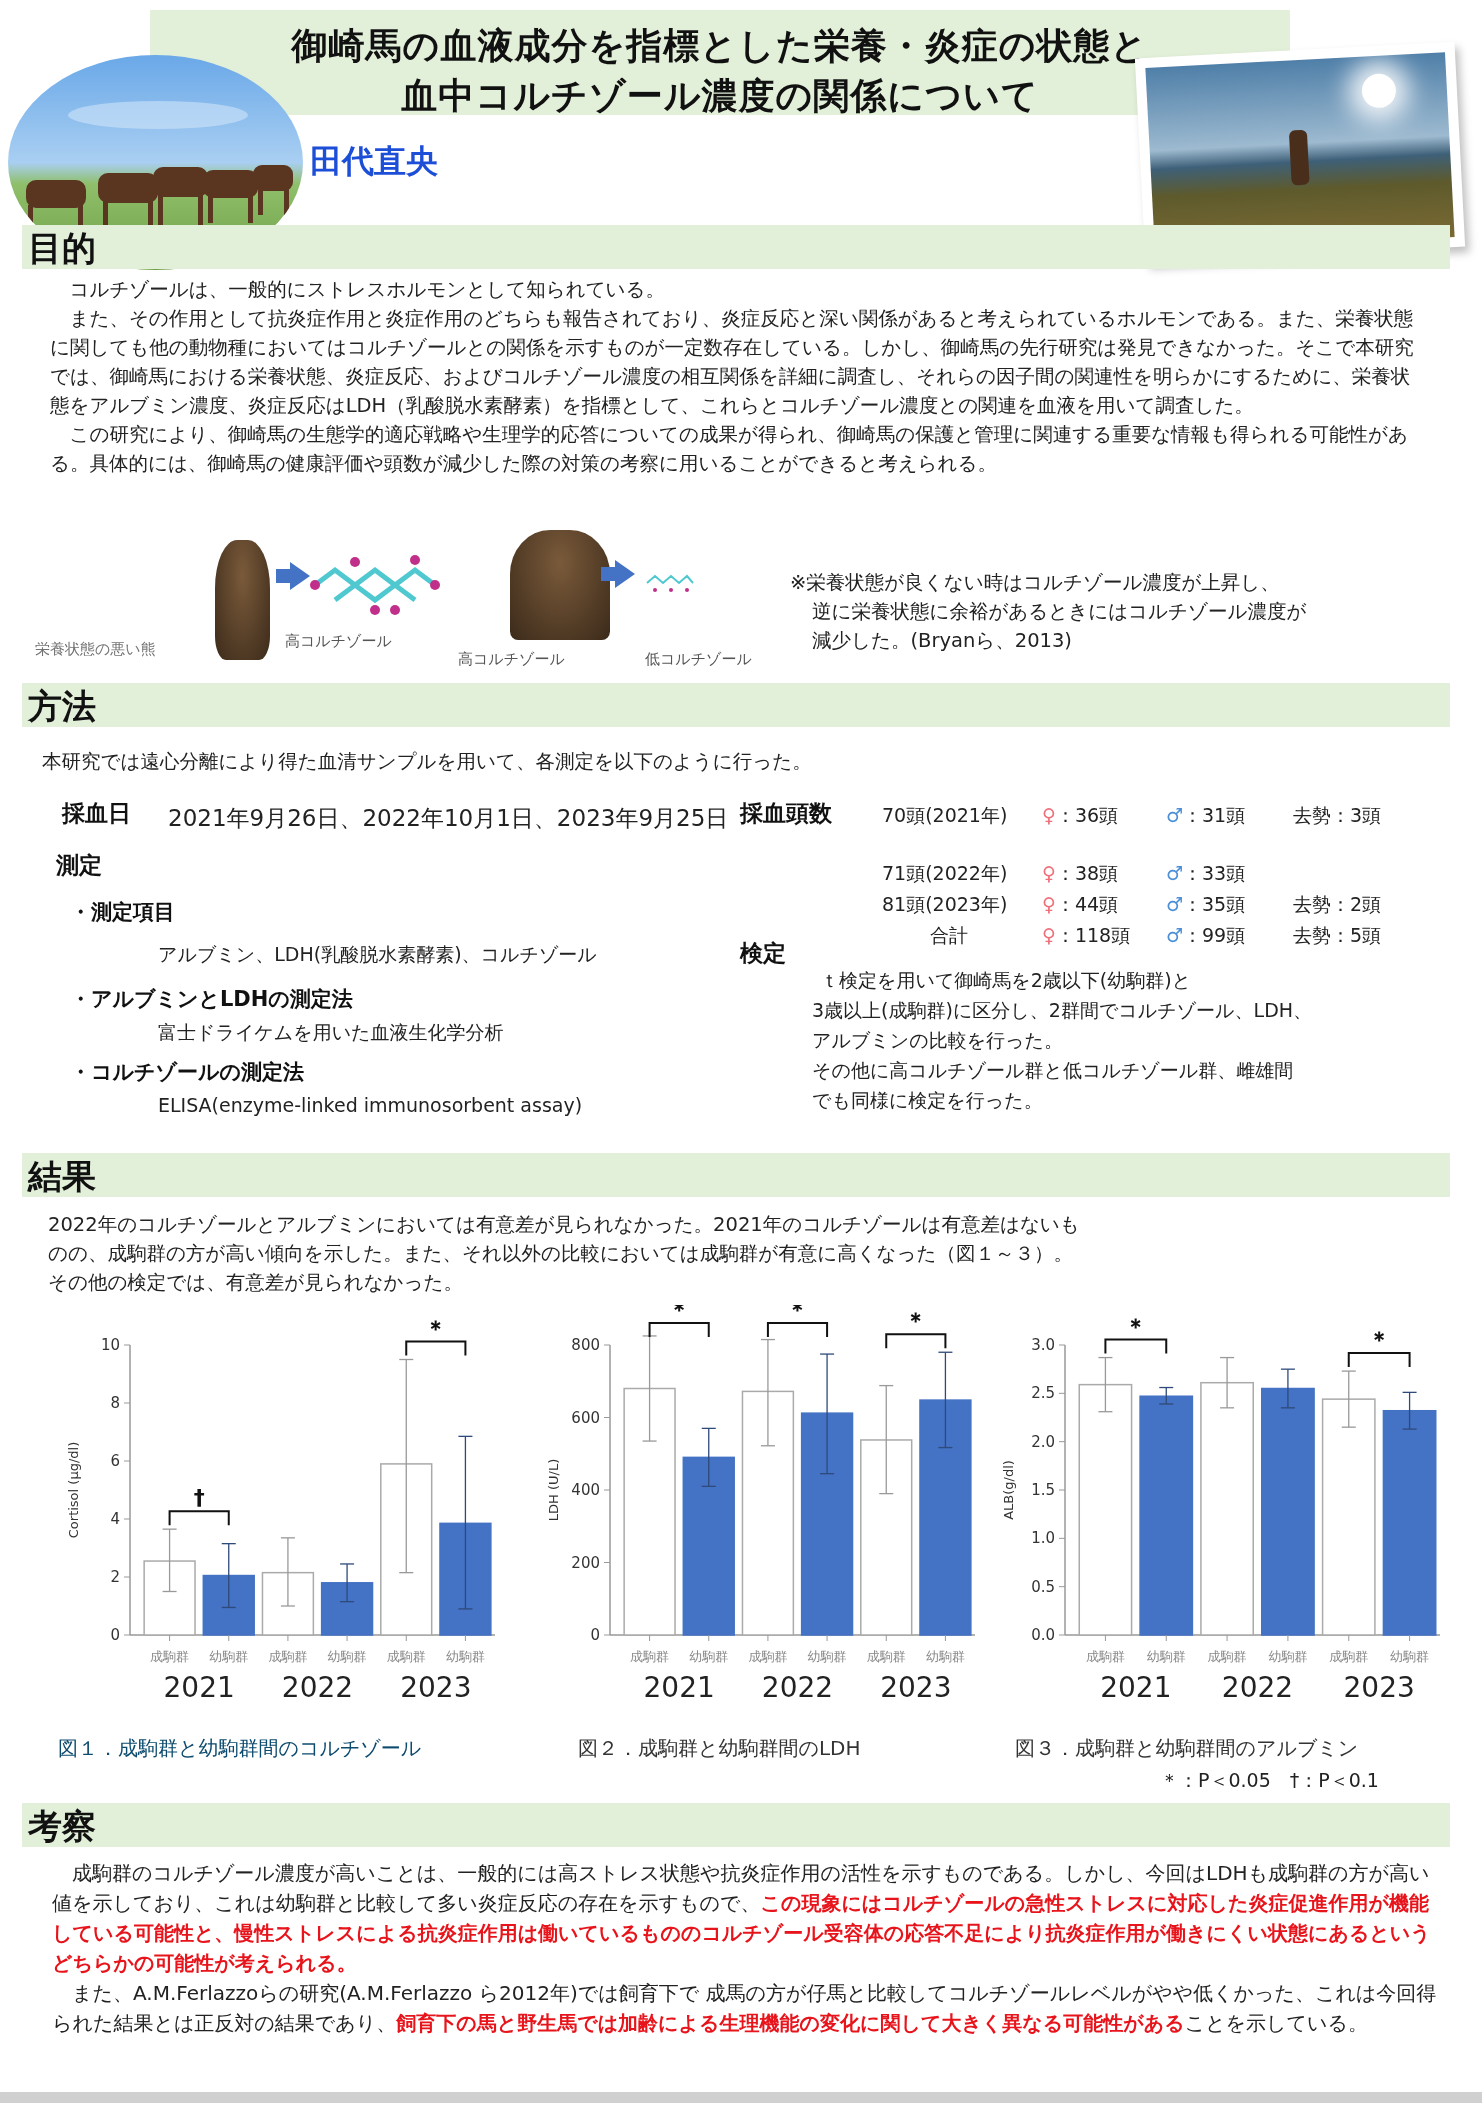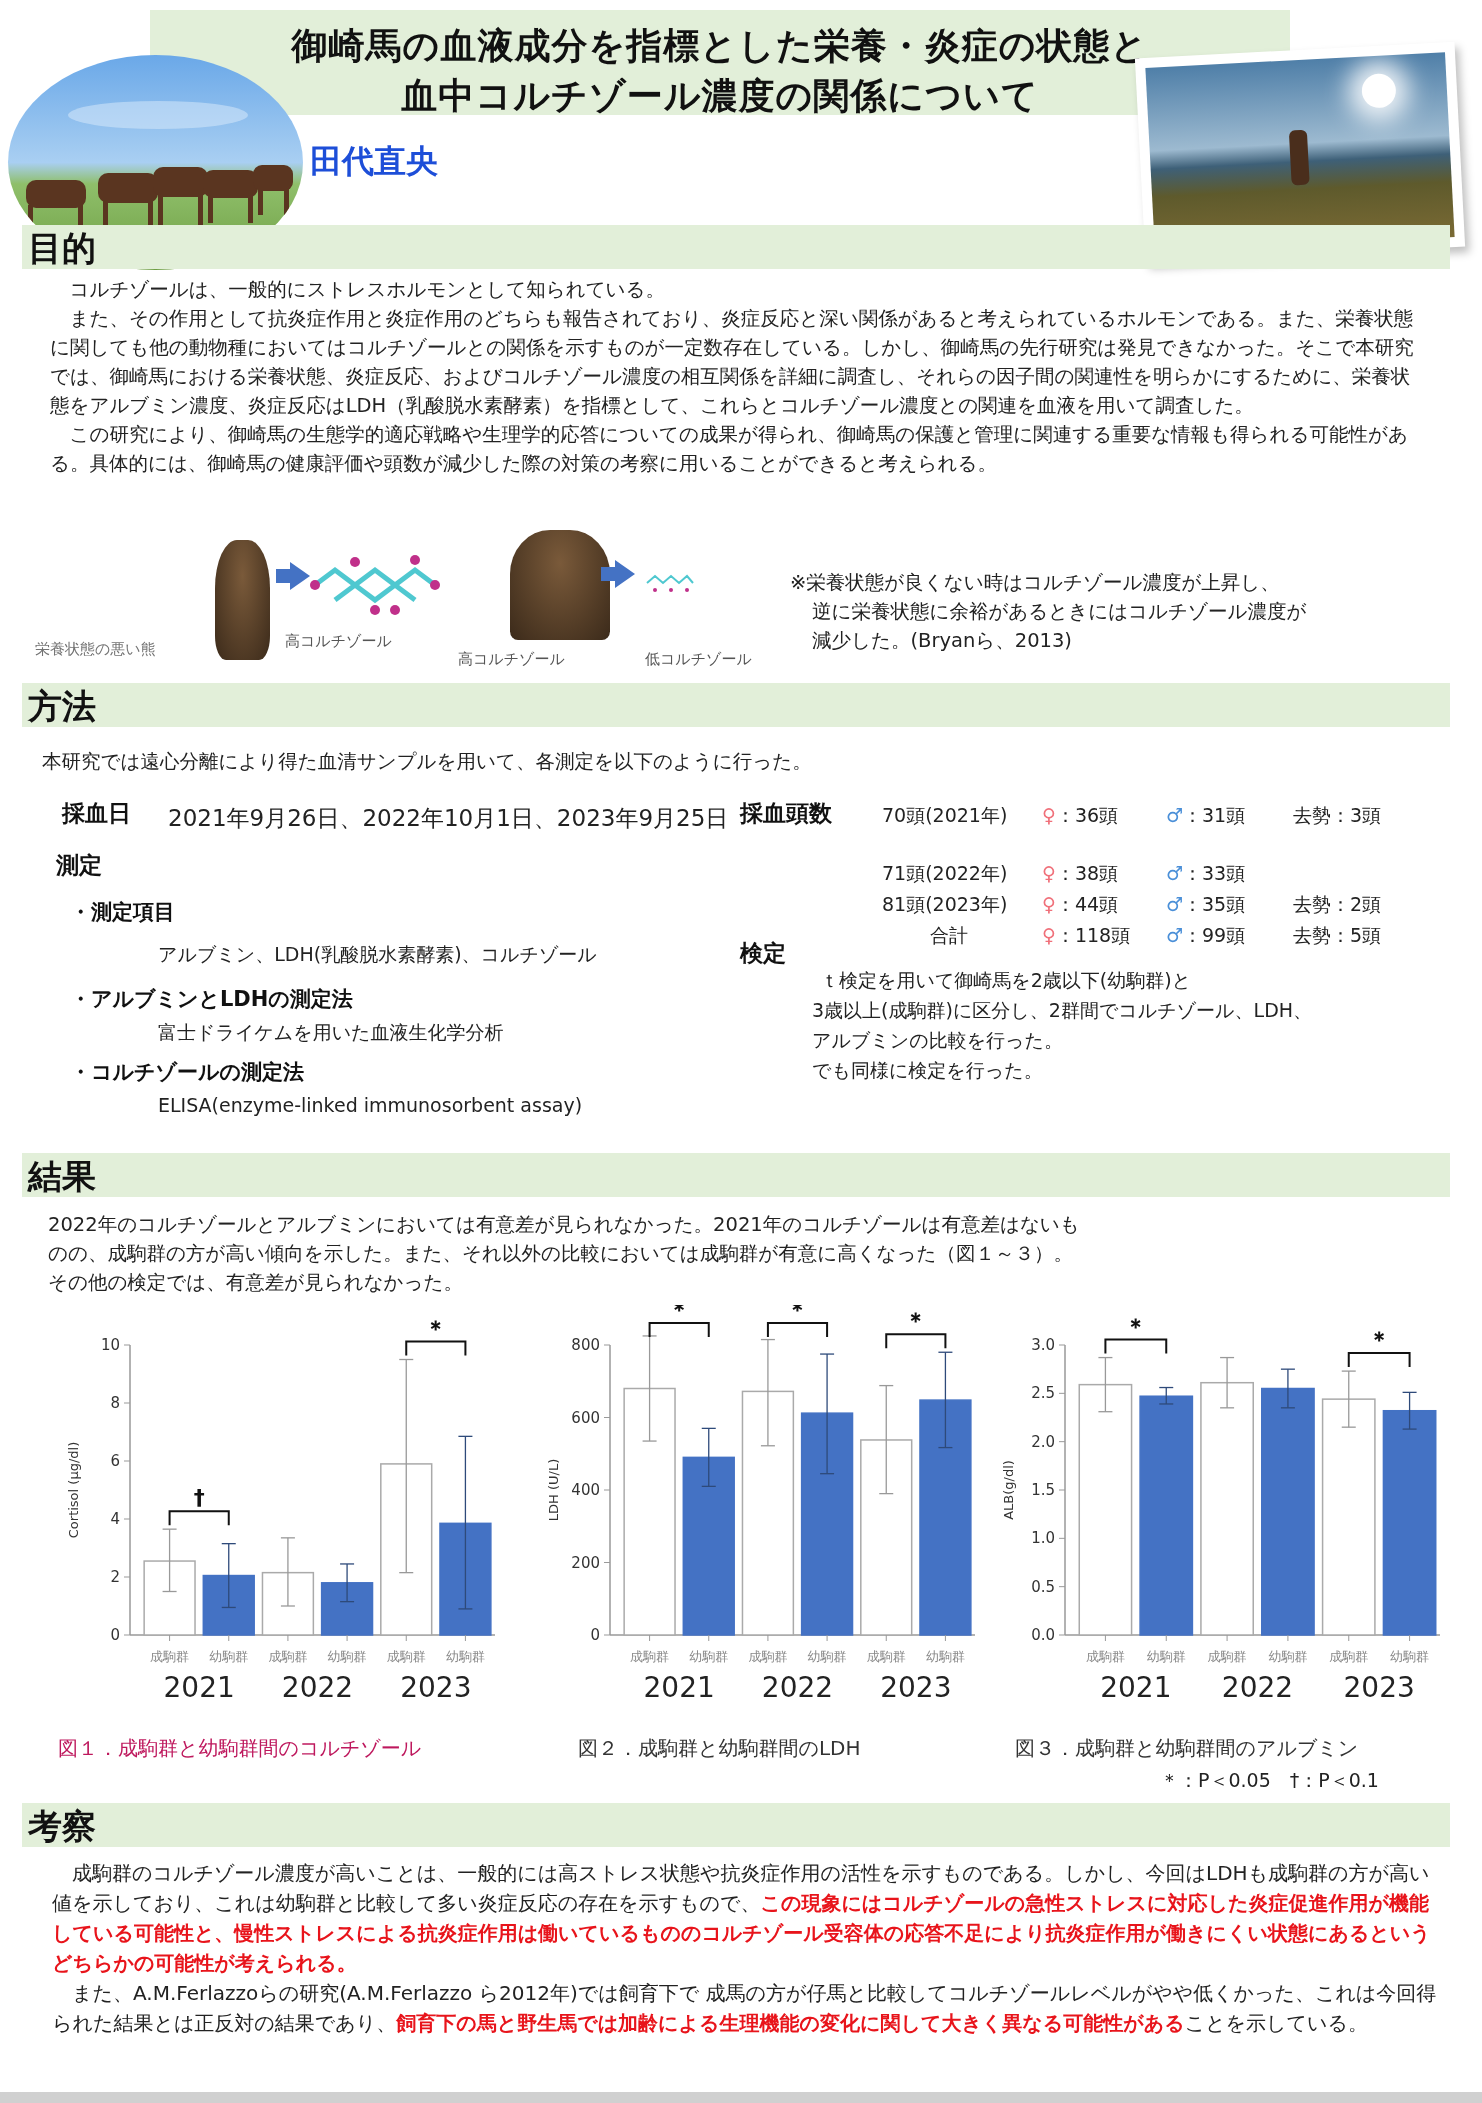--- a/index.html
+++ b/index.html
@@ -162,20 +162,21 @@
 <div class="abs bold" style="left:740px; top:938px; font-size:23px;">検定</div>
 <div class="abs bold" style="left:70px; top:985px; font-size:21px;">・アルブミンとLDHの測定法</div>
 <div class="abs" style="left:158px; top:1020px; font-size:19px;">富士ドライケムを用いた血液生化学分析</div>
 <div class="abs bold" style="left:70px; top:1058px; font-size:21px;">・コルチゾールの測定法</div>
 <div class="abs" style="left:158px; top:1094px; font-size:19px;">ELISA(enzyme-linked immunosorbent assay)</div>
 
 <div class="abs" style="left:812px; top:965px; font-size:19px; line-height:30px;">
   <div style="padding-left:8px;">ｔ検定を用いて御崎馬を2歳以下(幼駒群)と</div>
   <div>3歳以上(成駒群)に区分し、2群間でコルチゾール、LDH、</div>
   <div>アルブミンの比較を行った。</div>
+  <div>その他に高コルチゾール群と低コルチゾール群、雌雄間</div>
   <div>でも同様に検定を行った。</div>
 </div>
 
 <div class="abs section-band" style="top:1153px;"></div>
 <div class="abs section-title" style="top:1154px;">結果</div>
 <div class="abs para" style="left:48px; top:1210px; width:1350px;">
   <div>2022年のコルチゾールとアルブミンにおいては有意差が見られなかった。2021年のコルチゾールは有意差はないも</div>
   <div>のの、成駒群の方が高い傾向を示した。また、それ以外の比較においては成駒群が有意に高くなった（図１～３）。</div>
   <div>その他の検定では、有意差が見られなかった。</div>
 </div>
@@ -356,21 +357,21 @@
       <line x1="412.58333333333337" y1="124.10000000000002" x2="426.58333333333337" y2="124.10000000000002" stroke="#2e4a7a" stroke-width="1.3"></line>
       <line x1="419.58333333333337" y1="330" x2="419.58333333333337" y2="336" stroke="#999"></line>
       <text x="419.58333333333337" y="356" text-anchor="middle" font-size="13" fill="#888">幼駒群</text>
       <text x="389.16666666666674" y="392" text-anchor="middle" font-size="28" fill="#222">2023</text>
       <path d="M115.41666666666667,48.56666666666666 L115.41666666666667,34.56666666666666 L176.25,34.56666666666666 L176.25,48.56666666666666" stroke="#111" stroke-width="2" fill="none"></path>
       <text x="145.83333333333334" y="28.566666666666663" text-anchor="middle" font-size="22" font-weight="bold" fill="#111">＊</text>
       <path d="M358.75000000000006,62.099999999999966 L358.75000000000006,48.099999999999966 L419.58333333333337,48.099999999999966 L419.58333333333337,62.099999999999966" stroke="#111" stroke-width="2" fill="none"></path>
       <text x="389.16666666666674" y="42.099999999999966" text-anchor="middle" font-size="22" font-weight="bold" fill="#111">＊</text>
     </svg></div>
 
-<div class="abs" style="left:58px; top:1735px; font-size:20px; color:#be185d;">図１．成駒群と幼駒群間のコルチゾール</div>
+<div class="abs" style="left:58px; top:1735px; font-size:20px; color:#0c4a6e;">図１．成駒群と幼駒群間のコルチゾール</div>
 <div class="abs" style="left:578px; top:1735px; font-size:20px; color:#333;">図２．成駒群と幼駒群間のLDH</div>
 <div class="abs" style="left:1015px; top:1735px; font-size:20px; color:#333;">図３．成駒群と幼駒群間のアルブミン</div>
 <div class="abs" style="left:1160px; top:1768px; font-size:19px; color:#222;">＊：P＜0.05　†：P＜0.1</div>
 
 <div class="abs section-band" style="top:1803px;"></div>
 <div class="abs section-title" style="top:1804px;">考察</div>
 <div class="abs para" style="left:52px; top:1858px; width:1395px; font-size:20px; line-height:30px;">
   <p class="indent"><span>成駒群のコルチゾール濃度が高いことは、一般的には高ストレス状態や抗炎症作用の活性を示すものである。しかし、今回はLDHも成駒群の方が高い値を示しており、これは幼駒群と比較して多い炎症反応の存在を示すもので、</span><span class="red">この現象にはコルチゾールの急性ストレスに対応した炎症促進作用が機能している可能性と、慢性ストレスによる抗炎症作用は働いているもののコルチゾール受容体の応答不足により抗炎症作用が働きにくい状態にあるというどちらかの可能性が考えられる。</span></p>
   <p class="indent"><span>また、A.M.Ferlazzoらの研究(A.M.Ferlazzo ら2012年)では飼育下で 成馬の方が仔馬と比較してコルチゾールレベルがやや低くかった、これは今回得られた結果とは正反対の結果であり、</span><span class="red">飼育下の馬と野生馬では加齢による生理機能の変化に関して大きく異なる可能性がある</span><span>ことを示している。</span></p>
 </div>

